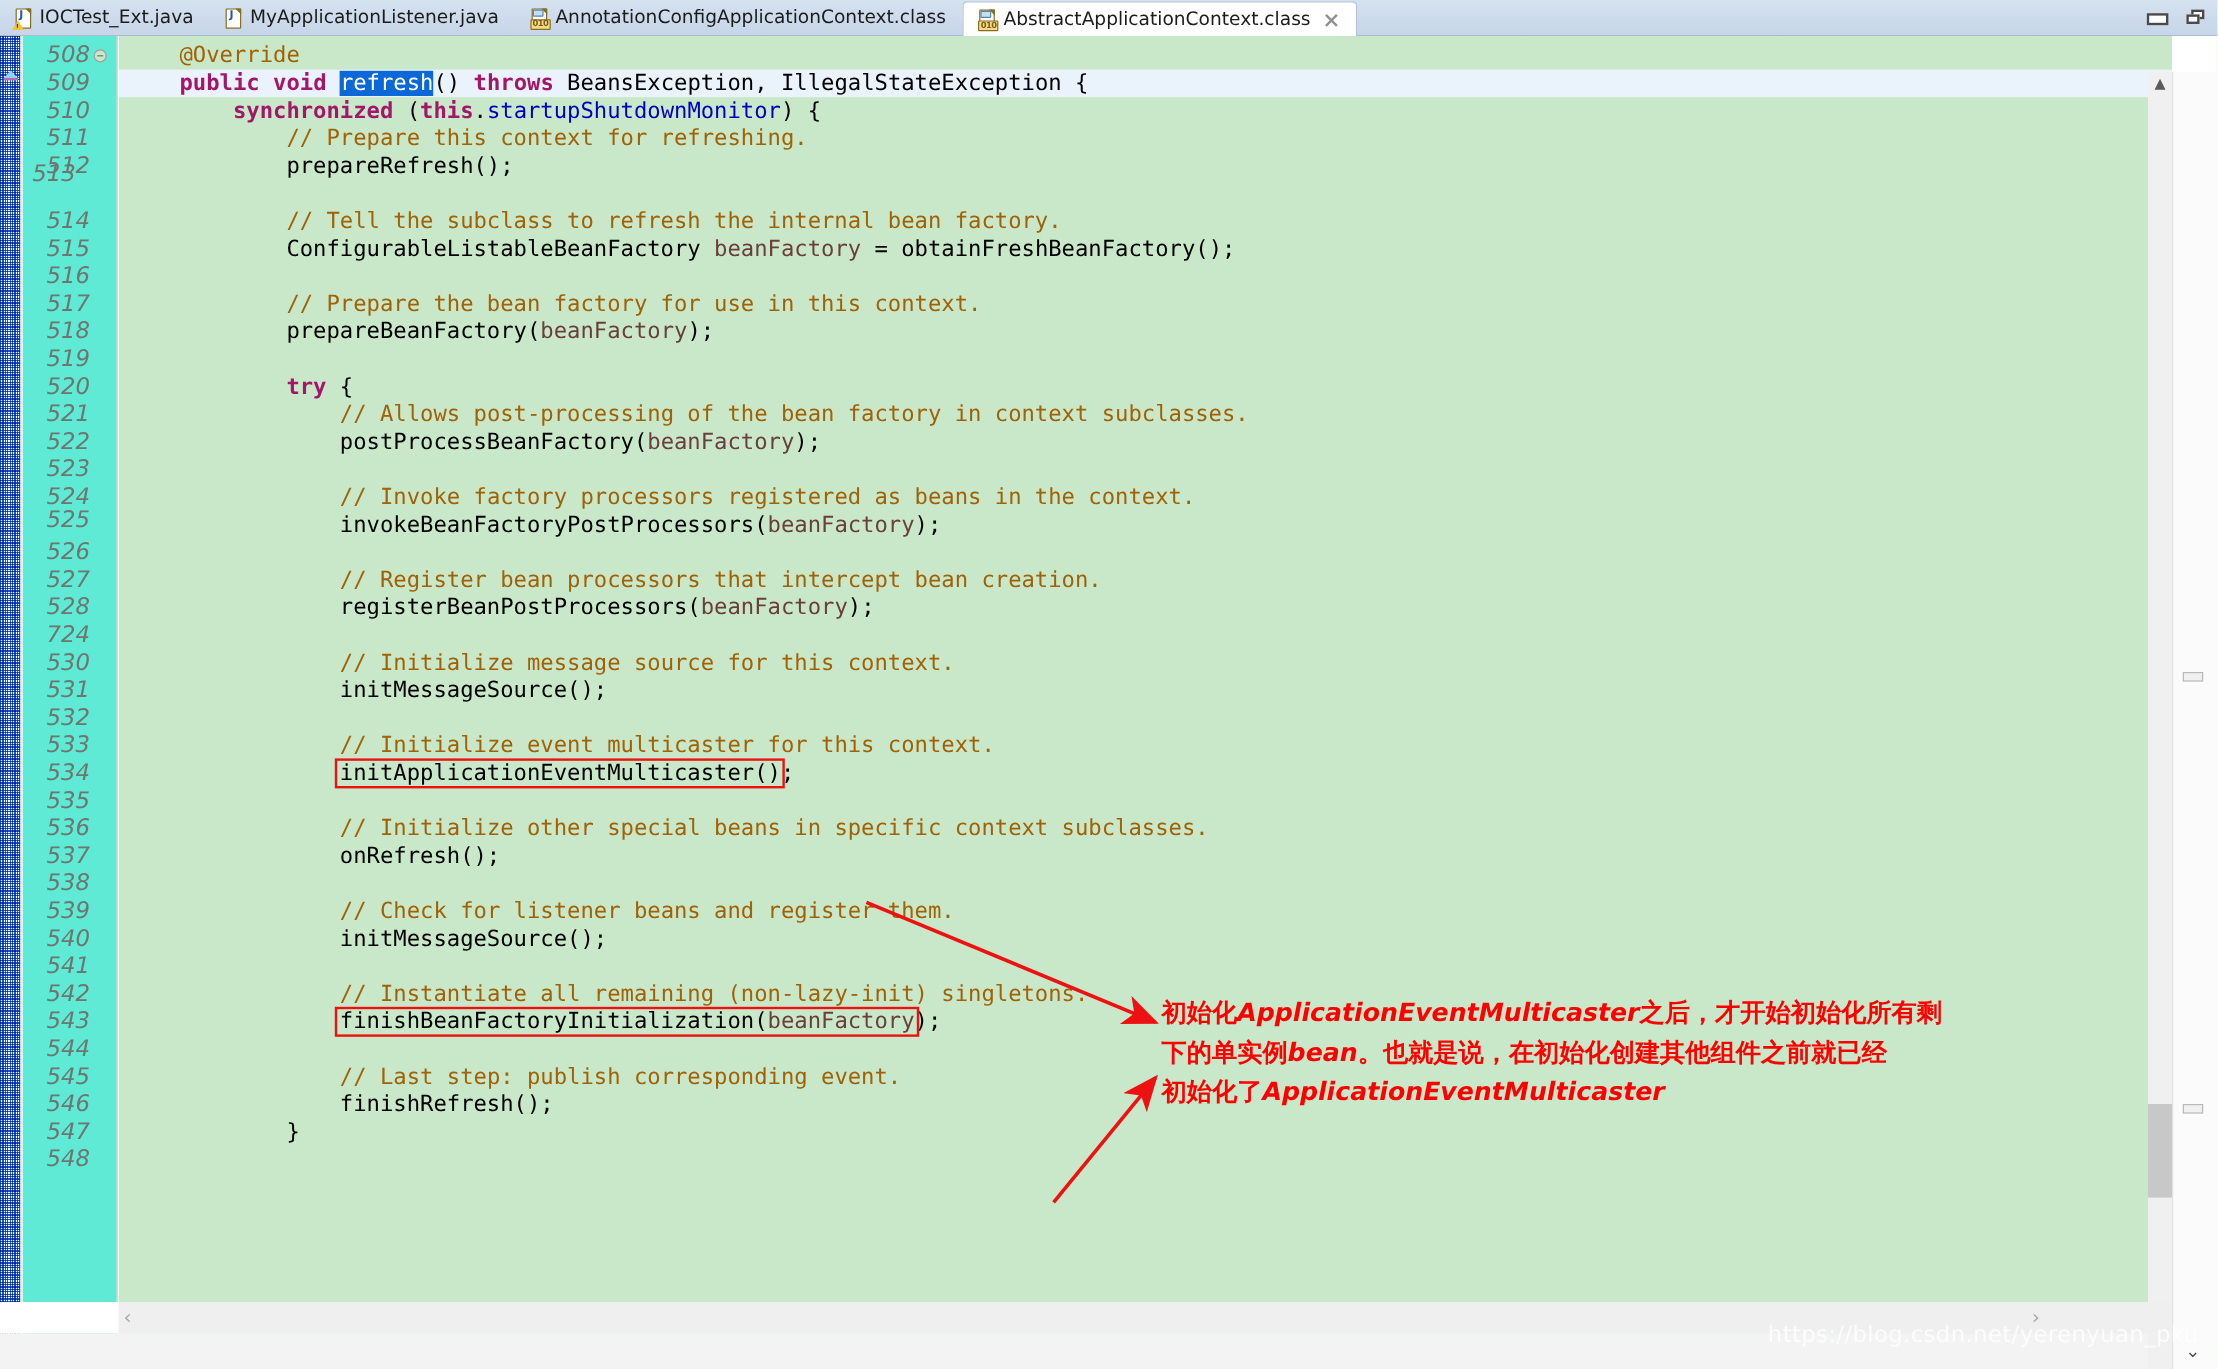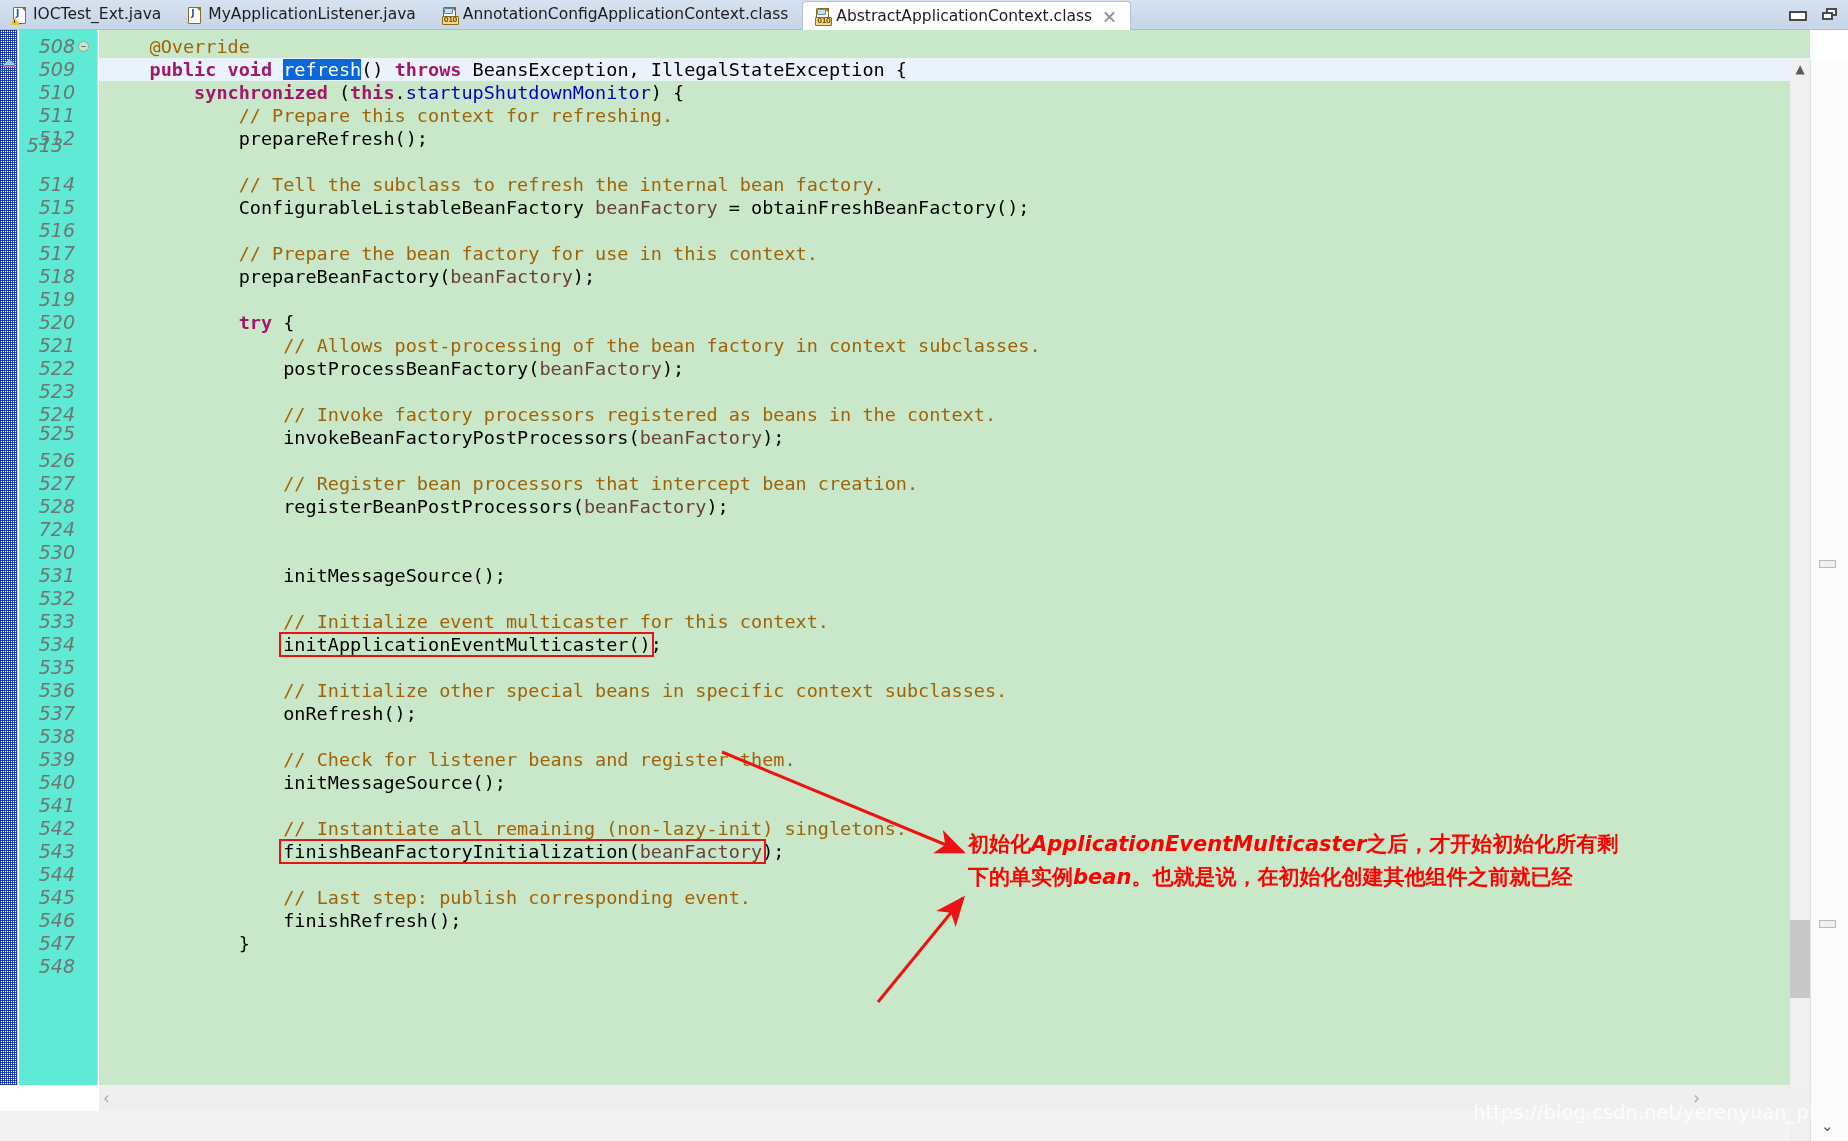--- a/index.html
+++ b/index.html
@@ -546,21 +546,21 @@
           <div class="cline" style="top: 281px; left: 6px;"><span class="plain">            </span><span class="kw">try</span><span class="plain"> {</span></div>
           <div class="cline" style="top: 304px; left: 6px;"><span class="plain">                </span><span class="cmt">// Allows post-processing of the bean factory in context subclasses.</span></div>
           <div class="cline" style="top: 327px; left: 6px;"><span class="plain">                postProcessBeanFactory(</span><span class="param">beanFactory</span><span class="plain">);</span></div>
           <div class="cline" style="top: 350px; left: 6px;"></div>
           <div class="cline" style="top: 373px; left: 6px;"><span class="plain">                </span><span class="cmt">// Invoke factory processors registered as beans in the context.</span></div>
           <div class="cline" style="top: 396px; left: 6px;"><span class="plain">                invokeBeanFactoryPostProcessors(</span><span class="param">beanFactory</span><span class="plain">);</span></div>
           <div class="cline" style="top: 419px; left: 6px;"></div>
           <div class="cline" style="top: 442px; left: 6px;"><span class="plain">                </span><span class="cmt">// Register bean processors that intercept bean creation.</span></div>
           <div class="cline" style="top: 465px; left: 6px;"><span class="plain">                registerBeanPostProcessors(</span><span class="param">beanFactory</span><span class="plain">);</span></div>
           <div class="cline" style="top: 488px; left: 6px;"></div>
-          <div class="cline" style="top: 511px; left: 6px;"><span class="plain">                </span></div>
+          <div class="cline" style="top: 511px; left: 6px;"><span class="plain">                </span><span class="cmt">// Initialize message source for this context.</span></div>
           <div class="cline" style="top: 534px; left: 6px;"><span class="plain">                initMessageSource();</span></div>
           <div class="cline" style="top: 557px; left: 6px;"></div>
           <div class="cline" style="top: 580px; left: 6px;"><span class="plain">                </span><span class="cmt">// Initialize event multicaster for this context.</span></div>
           <div class="cline" style="top: 603px; left: 6px;"><span class="plain">                initApplicationEventMulticaster();</span></div>
           <div class="cline" style="top: 626px; left: 6px;"></div>
           <div class="cline" style="top: 649px; left: 6px;"><span class="plain">                </span><span class="cmt">// Initialize other special beans in specific context subclasses.</span></div>
           <div class="cline" style="top: 672px; left: 6px;"><span class="plain">                onRefresh();</span></div>
           <div class="cline" style="top: 695px; left: 6px;"></div>
           <div class="cline" style="top: 718px; left: 6px;"><span class="plain">                </span><span class="cmt">// Check for listener beans and register them.</span></div>
           <div class="cline" style="top: 741px; left: 6px;"><span class="plain">                initMessageSource();</span></div>
@@ -601,16 +601,16 @@
     </defs>
 
     <line x1="722" y1="752" x2="963" y2="852" stroke="#ee1111" stroke-width="3" marker-end="url(#ah)"></line>
 
     <line x1="878" y1="1002" x2="963" y2="898" stroke="#ee1111" stroke-width="3" marker-end="url(#ah)"></line>
   </svg>
 
   <div class="redbox" id="redbox-1" style="left: 279.08px; top: 632px; width: 375.29px; height: 25px;"></div>
   <div class="redbox" id="redbox-2" style="left: 279.08px; top: 839px; width: 486.59px; height: 25px;"></div>
 
-  <div class="anno-text" id="anno-note" style="left:968px; top:828px;"><div>初始化<span class="en">ApplicationEventMulticaster</span>之后，才开始初始化所有剩</div><div>下的单实例<span class="en">bean</span>。也就是说，在初始化创建其他组件之前就已经</div></div>
+  <div class="anno-text" id="anno-note" style="left:968px; top:828px;"><div>初始化<span class="en">ApplicationEventMulticaster</span>之后，才开始初始化所有剩</div><div>下的单实例<span class="en">bean</span>。也就是说，在初始化创建其他组件之前就已经</div><div>初始化了<span class="en">ApplicationEventMulticaster</span></div></div>
 
   <div class="watermark">https://blog.csdn.net/yerenyuan_pku</div>
 </div>
 
 </body></html>

